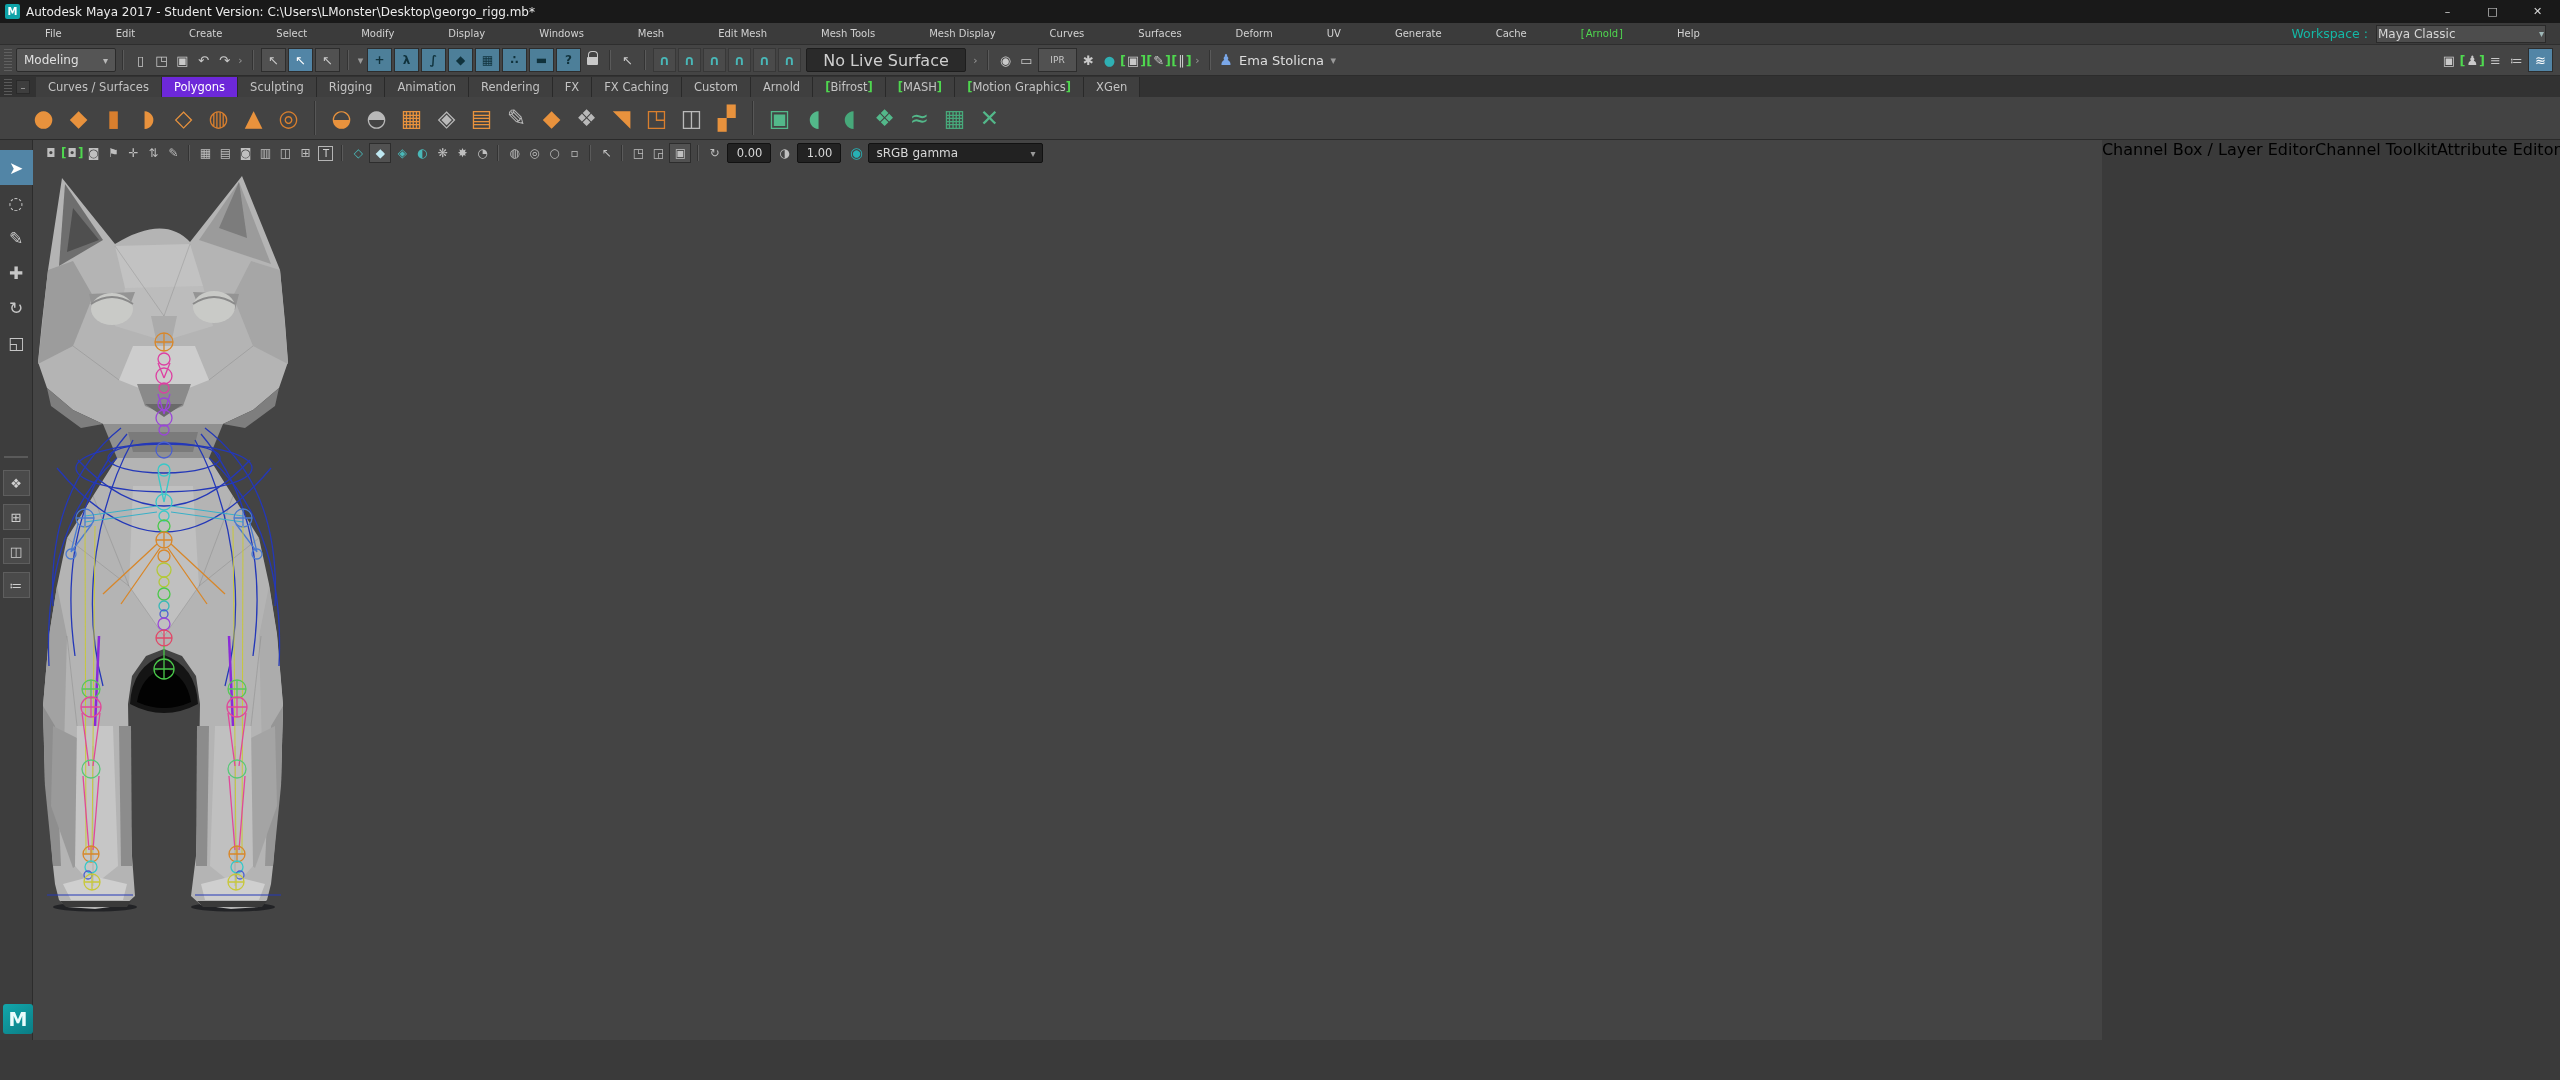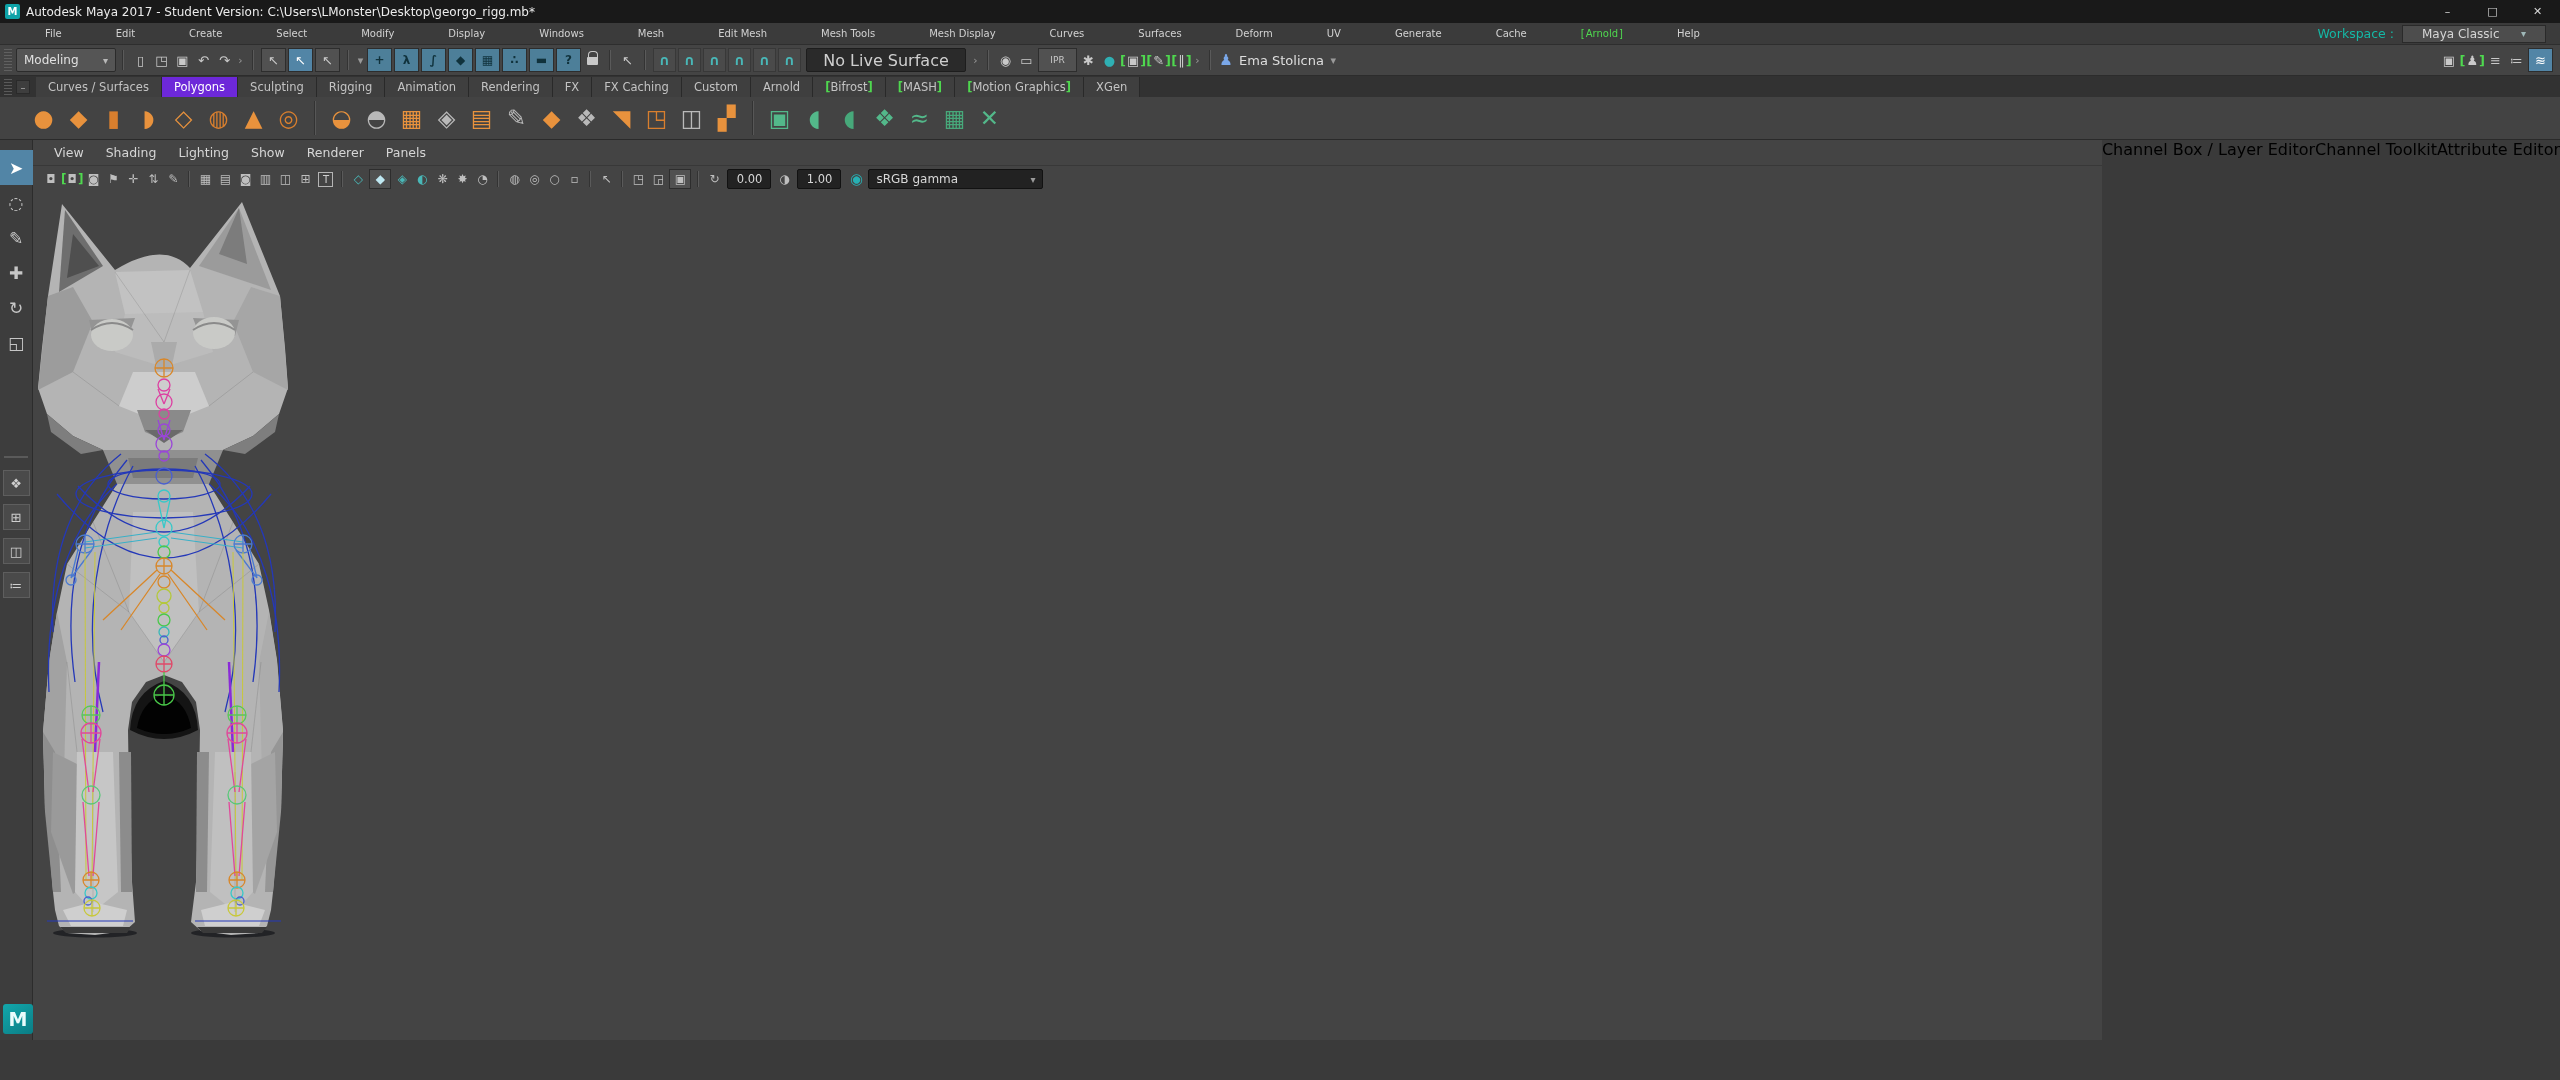--- a/index.html
+++ b/index.html
@@ -16,21 +16,21 @@
   .winctl span { width:45px; display:flex; align-items:center; justify-content:center; color:#d8d8d8; font-size:11px; }
 
   
   .menubar { height:22px; background:#3b3b3b; display:flex; align-items:center; border-bottom:1px solid #2e2e2e; }
   .mi { padding:0 9px; font-size:10px; color:#d2d2d2; height:22px; display:inline-flex; align-items:center; white-space:nowrap;margin-left:36px; }
   .grn-txt { color:var(--arnold); }
   .grn-txt::before { content:"["; margin-right:1px; } .grn-txt::after { content:"]"; margin-left:1px; }
   .menubar-spacer { flex:1; }
   .workspace { display:flex; align-items:center; margin-right:14px; }
   .workspace .wlabel { color:#14b8a6; font-size:12.5px; margin-right:8px; }
-  .workspace .wdrop { width:144px; height:18px; background:#4d4d4d; border:1px solid #2a2a2a; color:#d6d6d6; font-size:12px; display:flex; align-items:center; padding:0 19px; }
+  .workspace .wdrop { width:170px; height:18px; background:#4d4d4d; border:1px solid #2a2a2a; color:#d6d6d6; font-size:12px; display:flex; align-items:center; padding:0 1px; }
   .workspace .wdrop::after { content:"▾"; margin-left:auto; color:#9fb8b8; font-size:10px; }
 
   
   .statusline { height:31px; background:#444; display:flex; align-items:center; padding:0 6px 0 2px; border-bottom:1px solid #2c2c2c; }
   .sl { display:inline-flex; align-items:center; justify-content:center; min-width:21px; height:24px; color:#c9c9c9; font-size:13px; white-space:nowrap; }
   .sl.grip { width:8px; min-width:8px; height:22px; background:repeating-linear-gradient(to bottom,#606060 0 1px,transparent 1px 3px); margin:0 4px 0 2px; }
   .sl.sep { width:2px; min-width:2px; height:20px; border-left:1px solid #333; border-right:1px solid #5a5a5a; margin:0 6px; }
   .sl.arr { color:#9a9a9a; font-size:11px; min-width:11px; }
   .sl.sl-drop { background:#555; border:1px solid #2b2b2b; border-radius:2px; width:100px; justify-content:flex-start; padding:0 7px; font-size:12px; color:#e0e0e0; }
   .sl.sl-drop::after { content:"▾"; margin-left:auto; color:#b9b9b9; font-size:10px; }
@@ -256,28 +256,20 @@
   <div class="main">
 
     <div class="toolbox">
       <span style="display:contents"><span class="tool act">➤</span><span class="tool">◌</span><span class="tool">✎</span><span class="tool">✚</span><span class="tool">↻</span><span class="tool">◱</span></span>
       <span class="tool-sep"></span>
       <span style="display:contents"><span class="lay">❖</span><span class="lay">⊞</span><span class="lay">◫</span><span class="lay">≔</span></span>
       <span class="corner-logo">M</span>
     </div>
 
     <div class="vp-panel">
-      <div class="panel-menus">
-          <span class="pm">View</span>
-          <span class="pm">Shading</span>
-          <span class="pm">Lighting</span>
-          <span class="pm">Show</span>
-          <span class="pm">Renderer</span>
-          <span class="pm">Panels</span>
-        </div>
       <div class="panel-toolbar">
           <span class="vt">◘</span>
           <span class="vt grn-br">◘</span>
           <span class="vt">◙</span>
           <span class="vt">⚑</span>
           <span class="vt">✛</span>
           <span class="vt">⇅</span>
           <span class="vt">✎</span>
           <span class="vt sep"></span>
           <span class="vt">▦</span>

